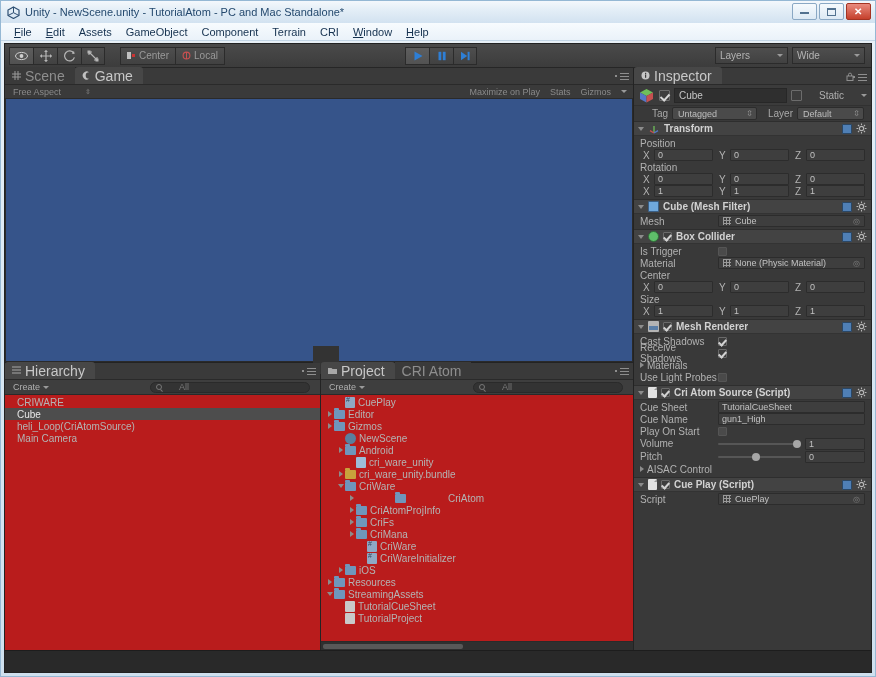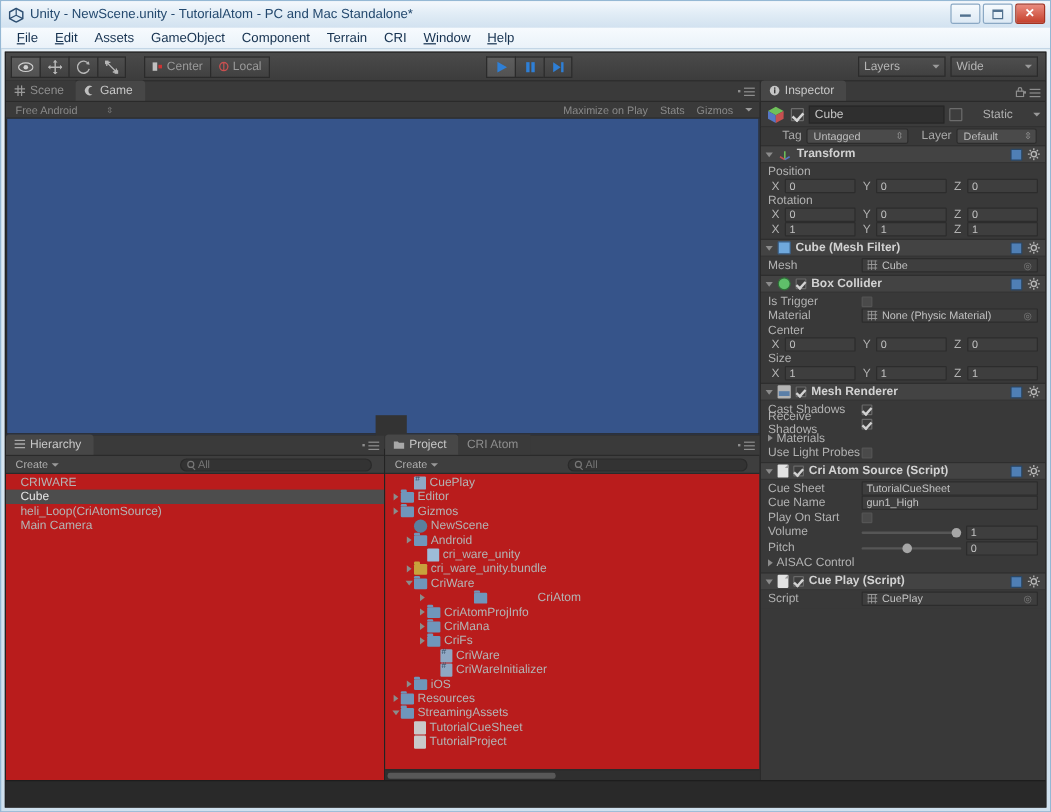--- a/index.html
+++ b/index.html
@@ -95,21 +95,21 @@
   .leftcol{flex:1 1 auto;display:flex;flex-direction:column;min-width:0;}
   .rightcol{flex:0 0 238px;display:flex;flex-direction:column;background:#393939;border-left:1px solid #232323;}
   
   .panel{display:flex;flex-direction:column;min-height:0;background:#393939;}
   .tabrow{
     height:17px;flex:0 0 17px;display:flex;align-items:flex-end;
     background:#3a3a3a;border-bottom:1px solid #2a2a2a;position:relative;
   }
   .tab{
     height:17px;display:flex;align-items:center;gap:4px;padding:0 10px 0 7px;
-    font-size:10px;color:#8e8e8e;background:#3a3a3a;
+    font-size:14px;color:#8e8e8e;background:#3a3a3a;
   }
   .tab.active{background:#474747;color:#c8c8c8;border-top-left-radius:3px;border-top-right-radius:3px;}
   .tabmenu{position:absolute;right:4px;top:4px;display:flex;align-items:center;gap:2px;}
   .hamb{width:11px;height:8px;position:relative}
   .hamb i{position:absolute;left:2px;right:0;height:1px;background:#8e8e8e}
   .hamb i:nth-child(1){top:1px}.hamb i:nth-child(2){top:4px}.hamb i:nth-child(3){top:7px}
   .hamb:before{content:"";position:absolute;left:-3px;top:3px;width:2px;height:2px;background:#8e8e8e}
   
   .gamepanel{flex:1 1 auto;display:flex;flex-direction:column;min-height:0;}
   .gametoolbar{
@@ -126,21 +126,21 @@
   .bottom{flex:0 0 288px;display:flex;min-height:0;border-top:1px solid #232323;}
   .hierpanel{flex:0 0 316px;display:flex;flex-direction:column;background:#393939;border-right:1px solid #232323;}
   .projpanel{flex:1 1 auto;display:flex;flex-direction:column;background:#393939;min-width:0;}
   .subtoolbar{
     height:15px;flex:0 0 15px;display:flex;align-items:center;
     background:#3e3e3e;border-bottom:1px solid #2a2a2a;padding:0 4px;gap:6px;
   }
   .createbtn{font-size:9px;color:#b0b0b0;display:flex;align-items:center;gap:3px;padding:0 4px;}
   .searchbox{
     flex:0 0 150px;height:11px;border-radius:6px;background:#333;border:1px solid #2a2a2a;
-    display:flex;align-items:center;padding:0 5px;gap:3px;color:#777;font-size:9px;
+    display:flex;align-items:center;padding:0 5px;gap:17px;color:#777;font-size:9px;
     margin-left:auto;margin-right:6px;
   }
   .searchbox.narrow{flex:0 0 160px;}
   .magn{width:6px;height:6px;border:1px solid #777;border-radius:50%;position:relative;flex:0 0 6px}
   .magn:after{content:"";position:absolute;right:-2px;bottom:-2px;width:3px;height:1px;background:#777;transform:rotate(45deg)}
   .treelist{flex:1 1 auto;overflow:hidden;background:#b91c1c;padding-top:1px;}
   .trow{height:12px;display:flex;align-items:center;font-size:10px;color:#b4b4b4;padding-left:4px;white-space:nowrap;}
   .trow.sel{background:#4d4d4d;color:#e6e6e6;}
   .tw{width:9px;flex:0 0 9px;display:flex;align-items:center;justify-content:center;}
   .arrowR{width:0;height:0;border-top:3px solid transparent;border-bottom:3px solid transparent;border-left:4px solid #8c8c8c;}
@@ -365,21 +365,21 @@
             <div class="tabmenu">
               <span class="hamb">
                   <i></i>
                   <i></i>
                   <i></i>
                 </span>
             </div>
           </div>
           <div class="gametoolbar">
             <div class="aspect">
-              <span>Free Android</span>
+              <span>Free Aspect</span>
               <span class="minicaret">⇳</span>
             </div>
             <div class="gright">
               <span>Maximize on Play</span>
               <span>Stats</span>
               <span>Gizmos</span>
               <span class="caret"></span>
             </div>
           </div>
           <div class="gameview">
@@ -523,28 +523,28 @@
                     <i class="arrowR"></i>
                   </span>
                   <span class="ficon"></span>
                   <span>CriAtomProjInfo</span>
                 </div>
                 <div class="trow" style="padding-left: 26px;">
                   <span class="tw">
                     <i class="arrowR"></i>
                   </span>
                   <span class="ficon"></span>
+                  <span>CriFs</span>
+                </div>
+                <div class="trow" style="padding-left: 26px;">
+                  <span class="tw">
+                    <i class="arrowR"></i>
+                  </span>
+                  <span class="ficon"></span>
                   <span>CriMana</span>
-                </div>
-                <div class="trow" style="padding-left: 26px;">
-                  <span class="tw">
-                    <i class="arrowR"></i>
-                  </span>
-                  <span class="ficon"></span>
-                  <span>CriFs</span>
                 </div>
                 <div class="trow" style="padding-left: 37px;">
                   <span class="tw"></span>
                   <span class="csicon"></span>
                   <span>CriWare</span>
                 </div>
                 <div class="trow" style="padding-left: 37px;">
                   <span class="tw"></span>
                   <span class="csicon"></span>
                   <span>CriWareInitializer</span>

